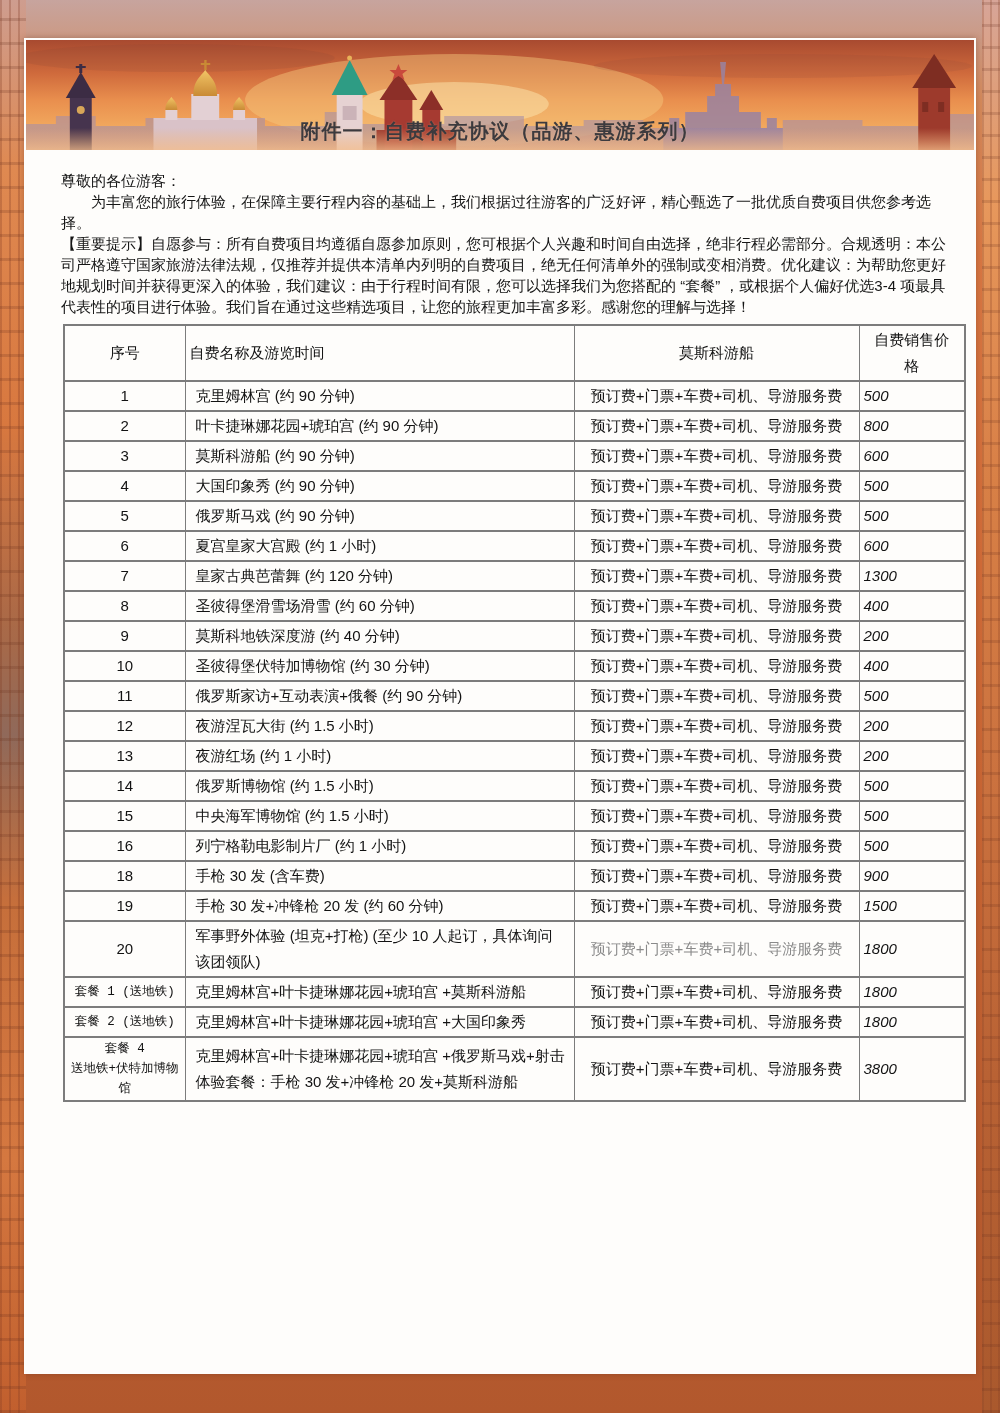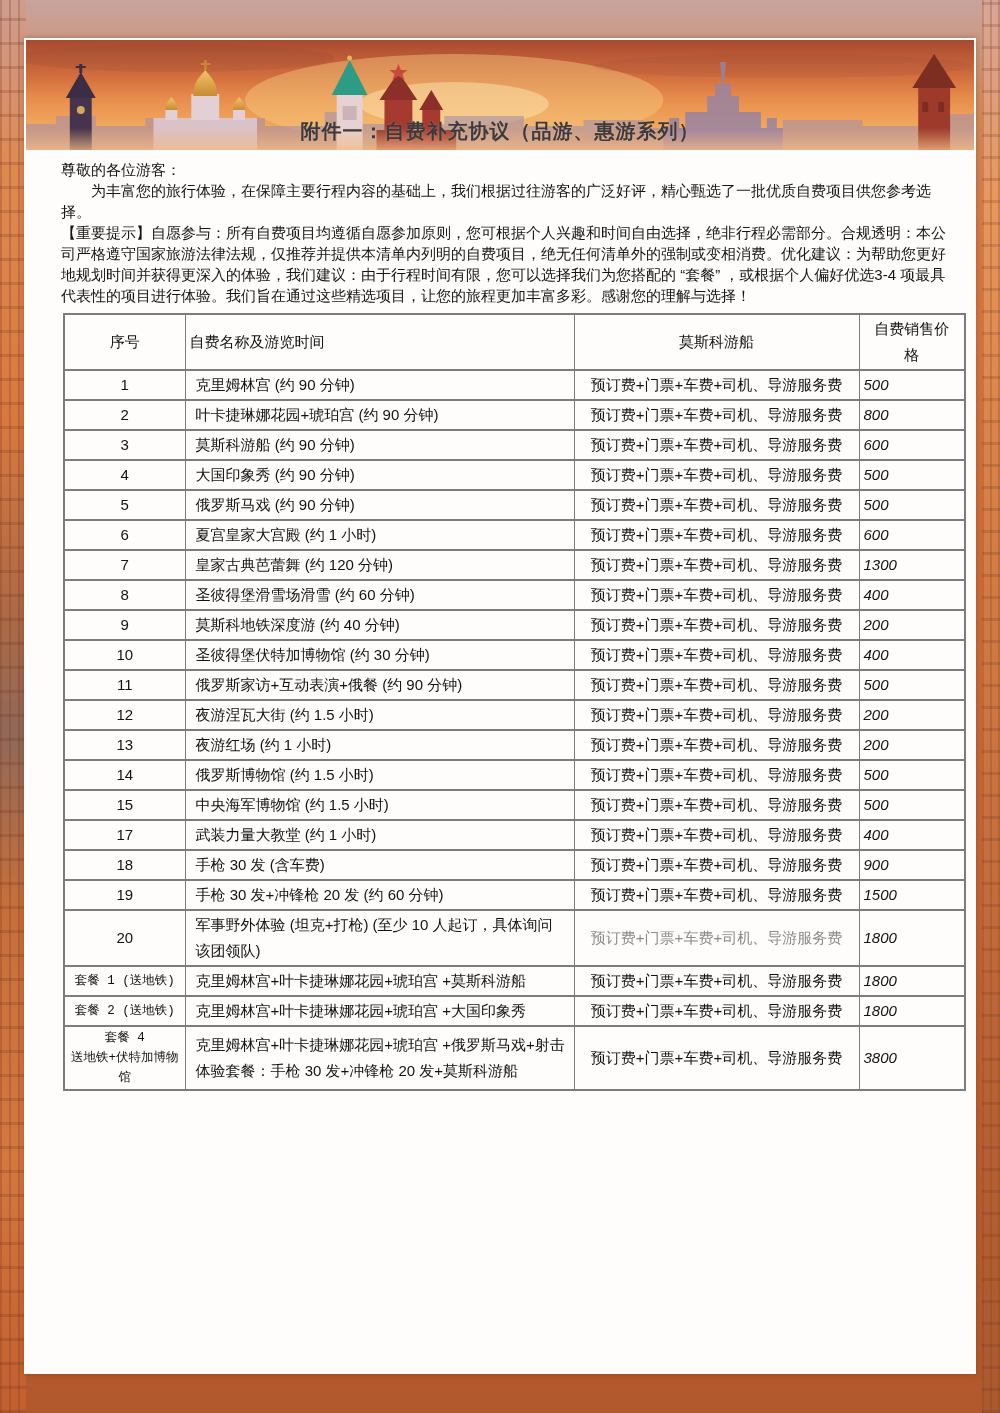--- a/index.html
+++ b/index.html
@@ -16,21 +16,21 @@
     repeating-linear-gradient(0deg, rgba(100,45,28,.20) 0 3px, rgba(0,0,0,0) 3px 22px),
     repeating-linear-gradient(90deg, rgba(130,60,35,.26) 0 2px, rgba(0,0,0,0) 2px 8px),
     linear-gradient(180deg,#d8a698 0%,#e89a5e 14%,#d98147 34%,#cc7340 55%,#b96335 76%,#aa5a2e 100%);}
   .panel{position:absolute;left:24px;top:38px;width:952px;height:1336px;background:#fefdfb;
     box-shadow:0 0 6px rgba(90,40,20,.35);}
   .header-img{position:relative;margin:2px 2px 0 2px;height:110px;overflow:hidden;background:#d97b42;}
   .header-img svg{display:block;width:100%;height:100%;}
   .doc-title{position:absolute;left:0;right:0;bottom:5px;text-align:center;
     font-size:20px;font-weight:bold;color:#3c3a3e;letter-spacing:1px;
     text-shadow:0 0 2px rgba(240,200,160,.35);}
-  .intro{margin:9px 28px 4px 37px;font-size:15px;line-height:21px;color:#151515;}
+  .intro{margin:20px 28px 4px 37px;font-size:15px;line-height:21px;color:#151515;}
   .intro p{margin:0;}
   .p-indent{text-indent:2em;}
   table.fee{margin:7px 18px 0 39px;width:901px;border-collapse:collapse;table-layout:fixed;
     font-size:15px;color:#121212;}
   table.fee{border:2px solid #7c7c7c;}
   table.fee th,table.fee td{border:1px solid #7c7c7c;border-top:2px solid #7c7c7c;border-bottom:2px solid #7c7c7c;
     vertical-align:middle;padding:1px 4px;line-height:26px;font-weight:normal;}
   col.c-no{width:121px;} col.c-name{width:389px;} col.c-serv{width:285px;} col.c-price{width:106px;}
   thead tr{height:50px;}
   th[data-name="col-header-no"]{text-align:center;}
@@ -245,24 +245,24 @@
             <td data-name="row-service-cell">预订费+门票+车费+司机、导游服务费</td>
             <td data-name="row-price-cell">500</td>
           </tr>
           <tr data-name="table-row">
             <td data-name="row-no-cell">15</td>
             <td data-name="row-name-cell">中央海军博物馆 (约 1.5 小时)</td>
             <td data-name="row-service-cell">预订费+门票+车费+司机、导游服务费</td>
             <td data-name="row-price-cell">500</td>
           </tr>
           <tr data-name="table-row">
-            <td data-name="row-no-cell">17</td>
-            <td data-name="row-name-cell">武装力量大教堂 (约 1 小时)</td>
-            <td data-name="row-service-cell">预订费+门票+车费+司机、导游服务费</td>
-            <td data-name="row-price-cell">400</td>
+            <td data-name="row-no-cell">16</td>
+            <td data-name="row-name-cell">列宁格勒电影制片厂 (约 1 小时)</td>
+            <td data-name="row-service-cell">预订费+门票+车费+司机、导游服务费</td>
+            <td data-name="row-price-cell">500</td>
           </tr>
           <tr data-name="table-row">
             <td data-name="row-no-cell">18</td>
             <td data-name="row-name-cell">手枪 30 发 (含车费)</td>
             <td data-name="row-service-cell">预订费+门票+车费+司机、导游服务费</td>
             <td data-name="row-price-cell">900</td>
           </tr>
           <tr data-name="table-row">
             <td data-name="row-no-cell">19</td>
             <td data-name="row-name-cell">手枪 30 发+冲锋枪 20 发 (约 60 分钟)</td>

